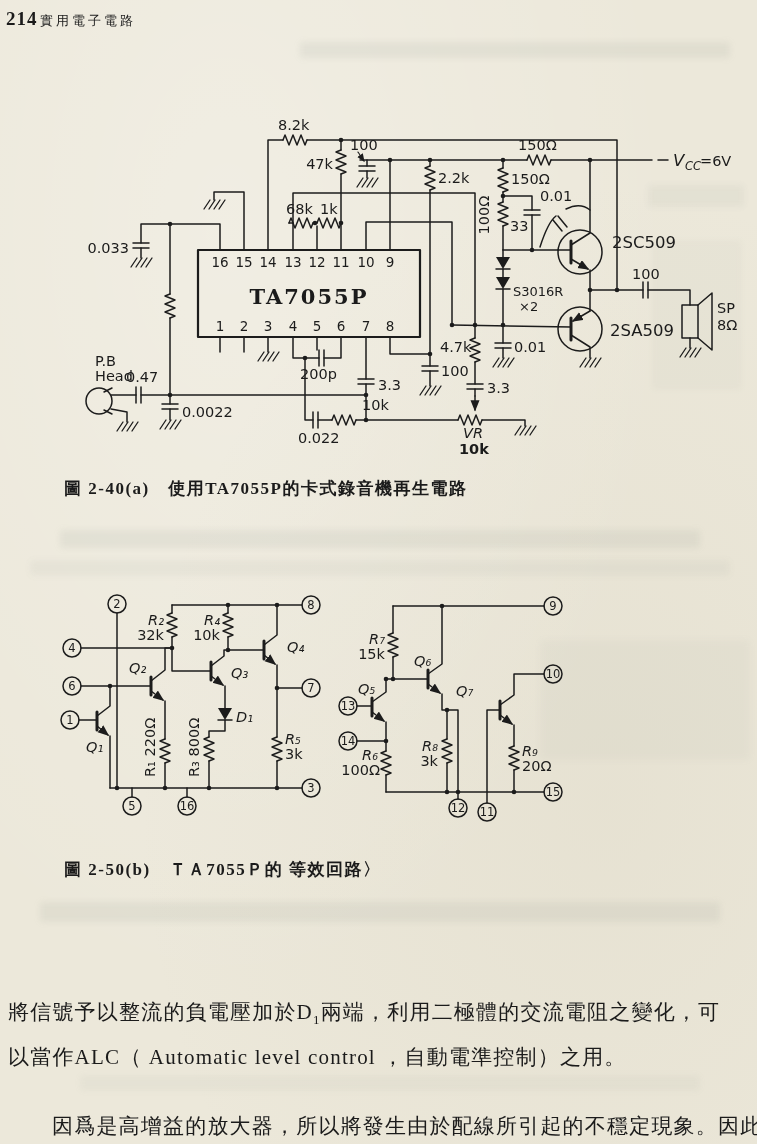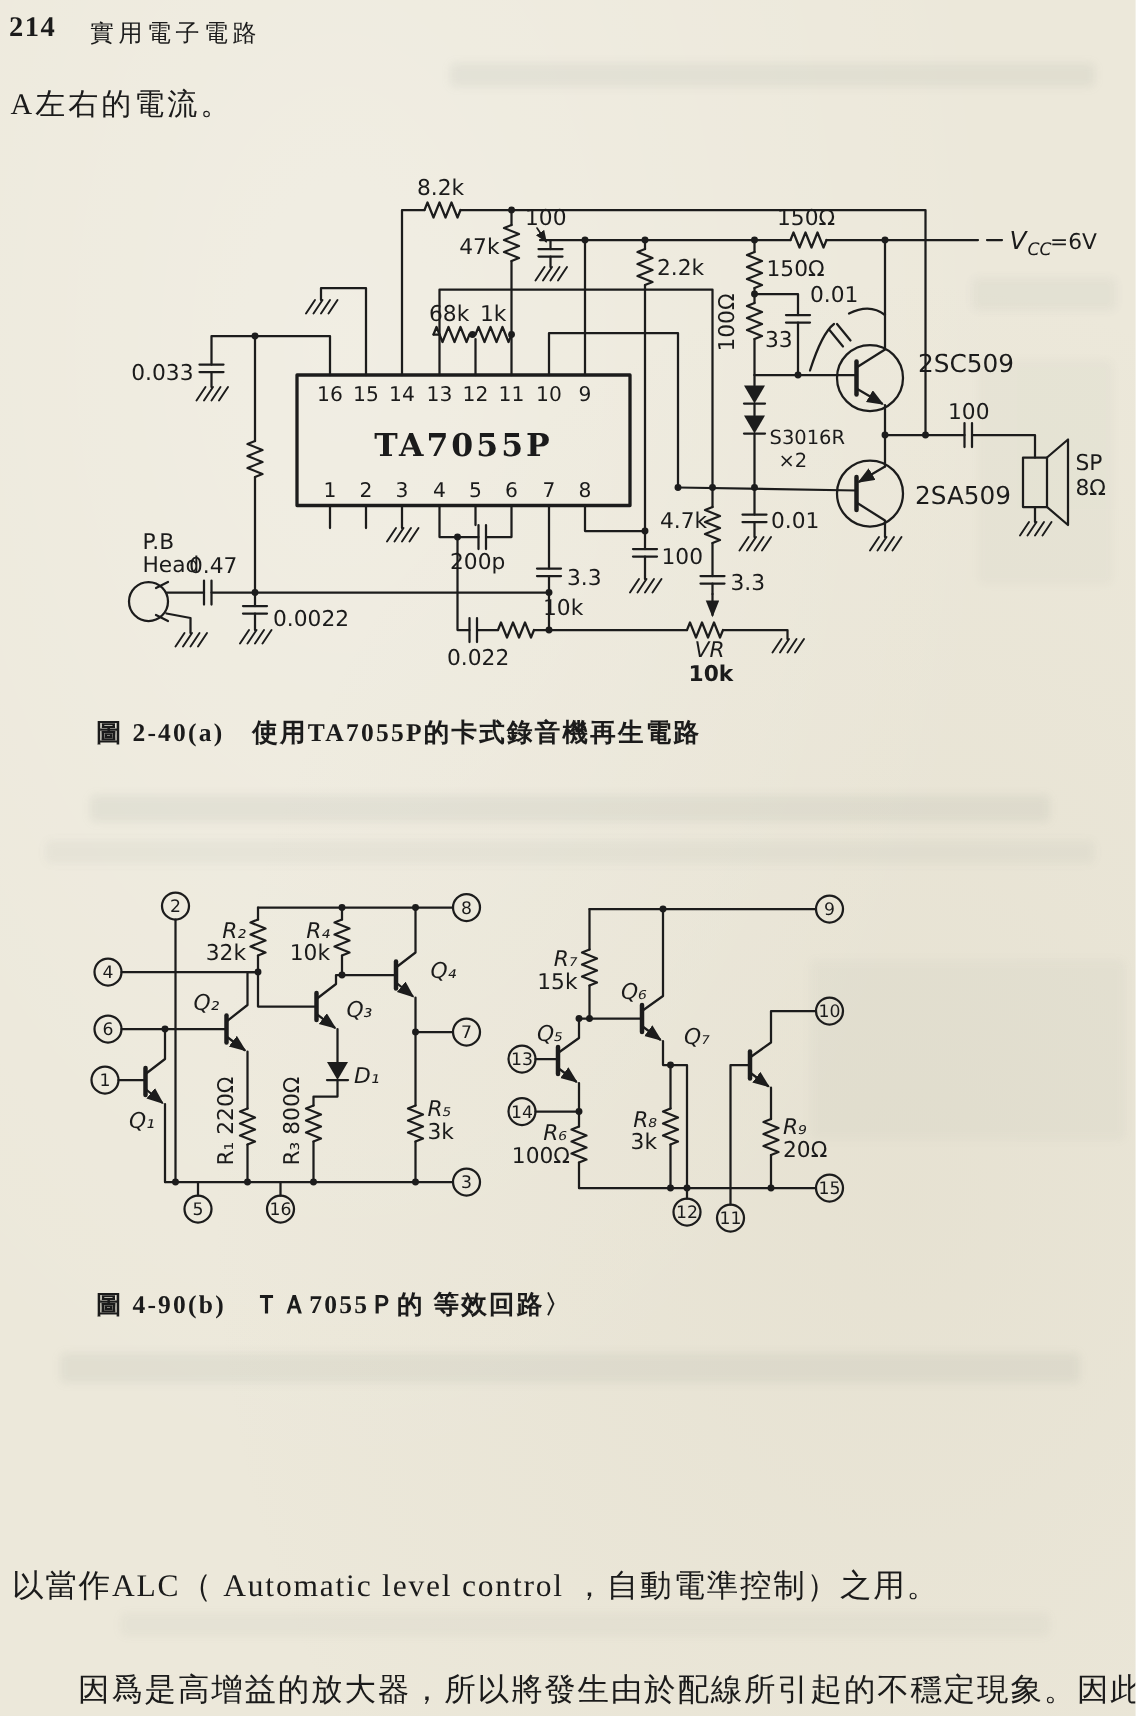--- a/index.html
+++ b/index.html
@@ -9,21 +9,21 @@
     background:#ece8da;
     background-image:radial-gradient(ellipse at 30% 20%, rgba(255,255,255,0.25), rgba(0,0,0,0) 60%),
                      radial-gradient(ellipse at 80% 70%, rgba(180,170,140,0.10), rgba(0,0,0,0) 55%);
     overflow:hidden;
     font-family:"Liberation Serif","DejaVu Serif",serif;
     color:#1b1b1b;
   }
   .abs{position:absolute;}
   .ghost{position:absolute;background:rgba(125,140,128,0.10);filter:blur(3px);border-radius:4px;}
   #hdr-num{left:6px;top:8px;font-size:19px;font-weight:bold;letter-spacing:1px;}
-  #hdr-title{left:60px;top:12px;font-size:16px;letter-spacing:3px;}
+  #hdr-title{left:40px;top:12px;font-size:13px;letter-spacing:3px;}
   #lead{left:7px;top:56px;font-size:20px;letter-spacing:2px;}
   .caption{font-size:17px;font-weight:bold;letter-spacing:1.5px;white-space:nowrap;}
   #cap-a{left:64px;top:477px;}
   #cap-b{left:64px;top:858px;}
   .bodyline{font-size:21px;letter-spacing:1.2px;white-space:nowrap;}
   #p1l1{left:52px;top:952px;}
   #p1l2{left:8px;top:998px;}
   #p1l3{left:8px;top:1043px;text-align:right;}
   #p2l1{left:52px;top:1112px;}
   sub.d1{font-size:13px;}
@@ -48,21 +48,20 @@
   <div class="ghost" style="left:648px;top:185px;width:96px;height:22px;opacity:.8"></div>
   <div class="ghost" style="left:652px;top:240px;width:90px;height:150px;opacity:.45"></div>
   <div class="ghost" style="left:60px;top:530px;width:640px;height:18px;"></div>
   <div class="ghost" style="left:30px;top:560px;width:700px;height:16px;opacity:.7"></div>
   <div class="ghost" style="left:540px;top:640px;width:210px;height:120px;opacity:.5"></div>
   <div class="ghost" style="left:40px;top:902px;width:680px;height:20px;"></div>
   <div class="ghost" style="left:80px;top:1075px;width:620px;height:16px;opacity:.6"></div>
 
   <div class="abs" id="hdr-num">214</div>
   <div class="abs" id="hdr-title">實用電子電路</div>
-  <div class="abs" id="lead">A左右的電流。</div>
 
   <svg class="abs" style="left:0;top:0;" width="757" height="1144" viewBox="0 0 757 1144">
     <defs>
       <marker id="arr" markerWidth="9" markerHeight="8" refX="6.5" refY="3" orient="auto">
         <path d="M0,0 L7.5,3 L0,6 Z" fill="#1c1c1c"></path>
       </marker>
       <g id="gnd">
         <path class="wire" style="stroke-width:1.3" d="M-10,9 L-4,0 M-5,9 L1,0 M0,9 L6,0 M5,9 L11,0"></path>
       </g>
     </defs>
@@ -431,18 +430,19 @@
       <circle class="blk" cx="514" cy="792" r="2.3"></circle>
       <path class="wire" d="M458,792 L458,799"></path>
       <circle class="wire" cx="458" cy="808" r="9"></circle>
       <text class="term" x="458" y="812" text-anchor="middle">12</text>
       <circle class="wire" cx="487" cy="812" r="9"></circle>
       <text class="term" x="487" y="816" text-anchor="middle">11</text>
     </g>
   </svg>
 
   <div class="abs caption" id="cap-a">圖 2-40(a)　使用TA7055P的卡式錄音機再生電路</div>
-  <div class="abs caption" id="cap-b">圖 4-90(b)　ＴＡ7055Ｐ的 等效回路〉</div>
-
+  <div class="abs caption" id="cap-b">圖 2-50(b)　ＴＡ7055Ｐ的 等效回路〉</div>
+
+  <div class="abs bodyline" id="p1l2"><span>將信號予以整流的負電壓加於D</span><sub class="d1">1</sub><span>兩端，利用二極體的交流電阻之變化，可</span></div>
   <div class="abs bodyline" id="p1l3">以當作ALC（ Automatic  level  control ，自動電準控制）之用。</div>
   <div class="abs bodyline" id="p2l1">因爲是高增益的放大器，所以將發生由於配線所引起的不穩定現象。因此</div>
 
 </div>
 
 </body></html>

